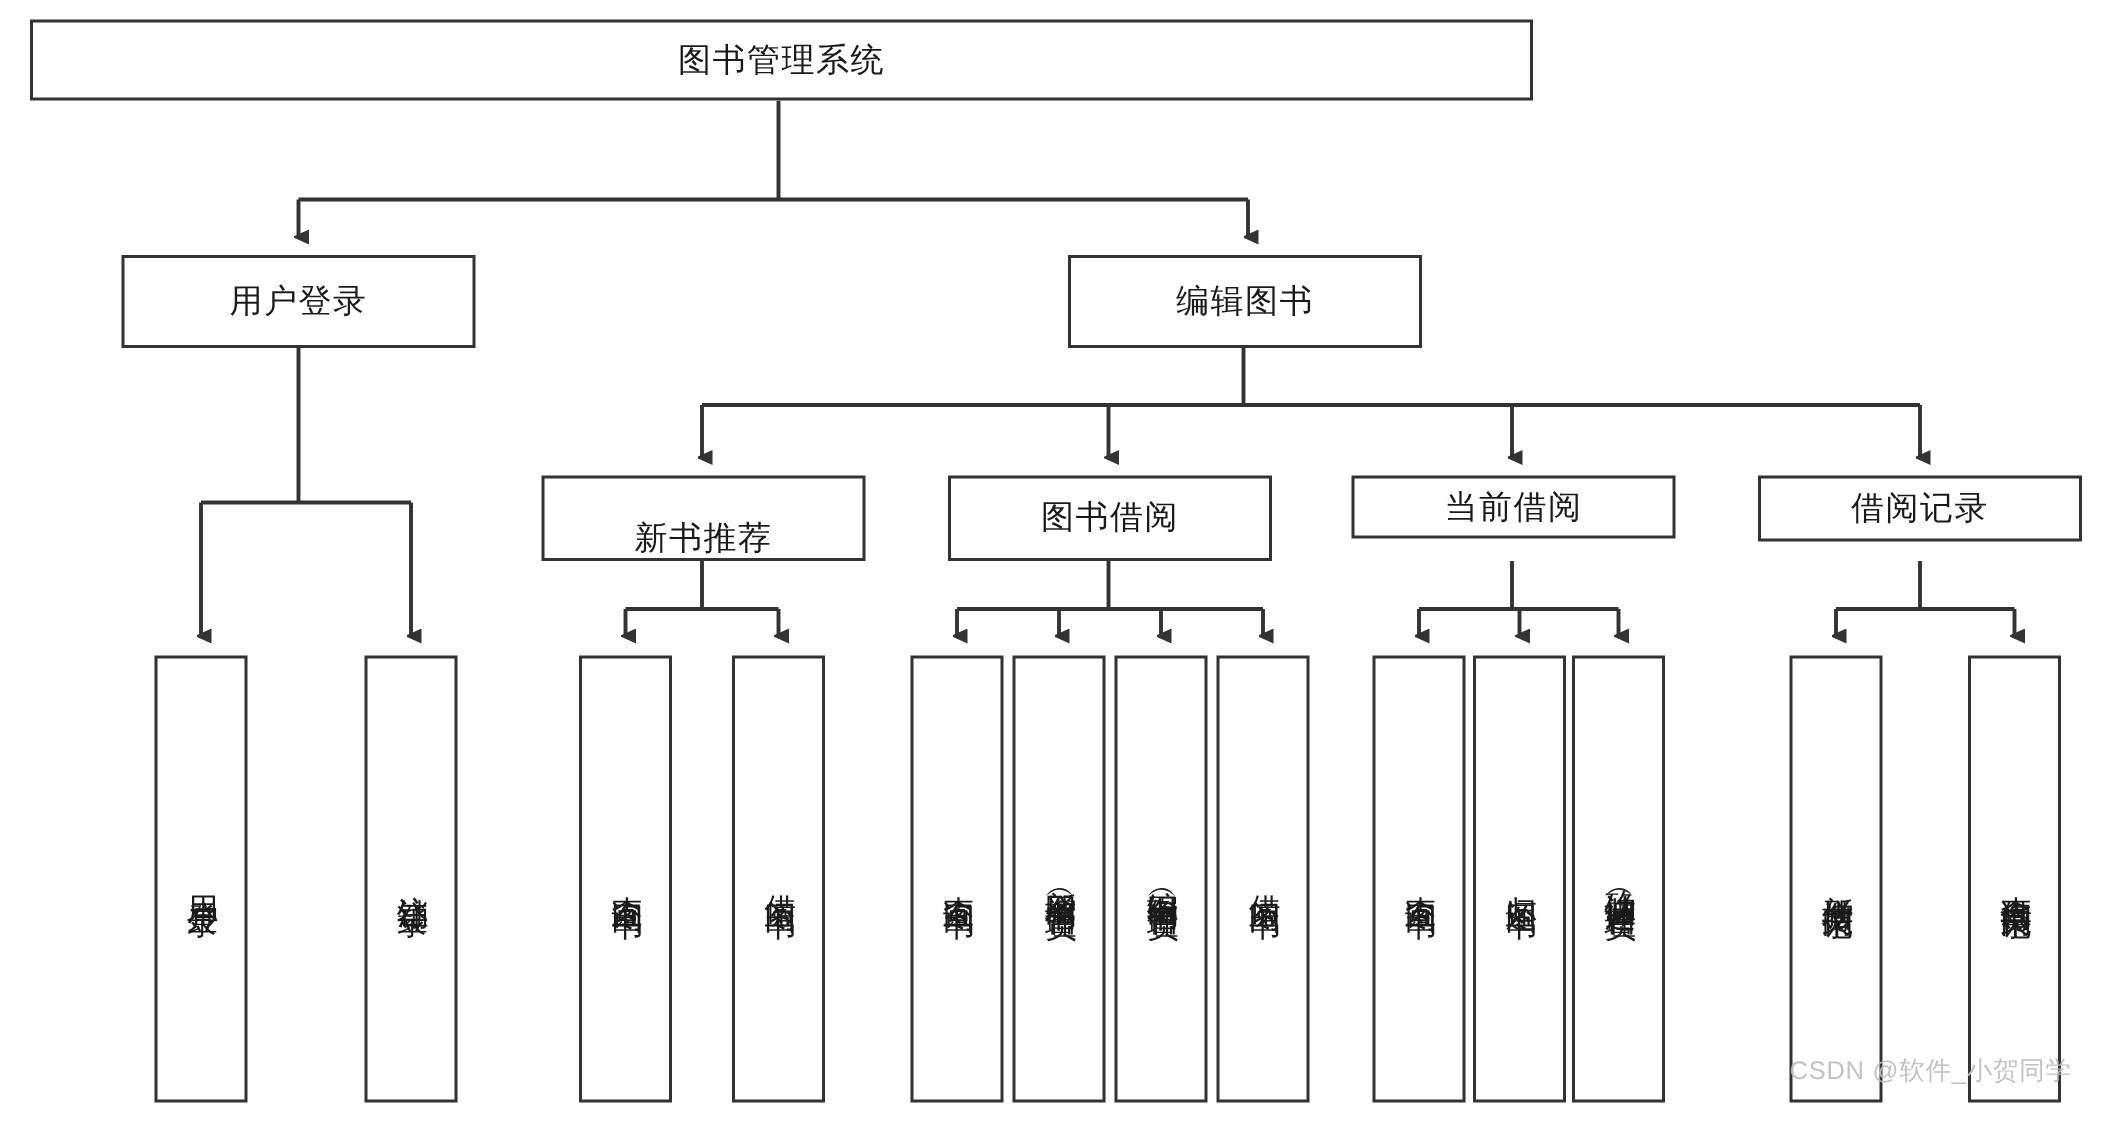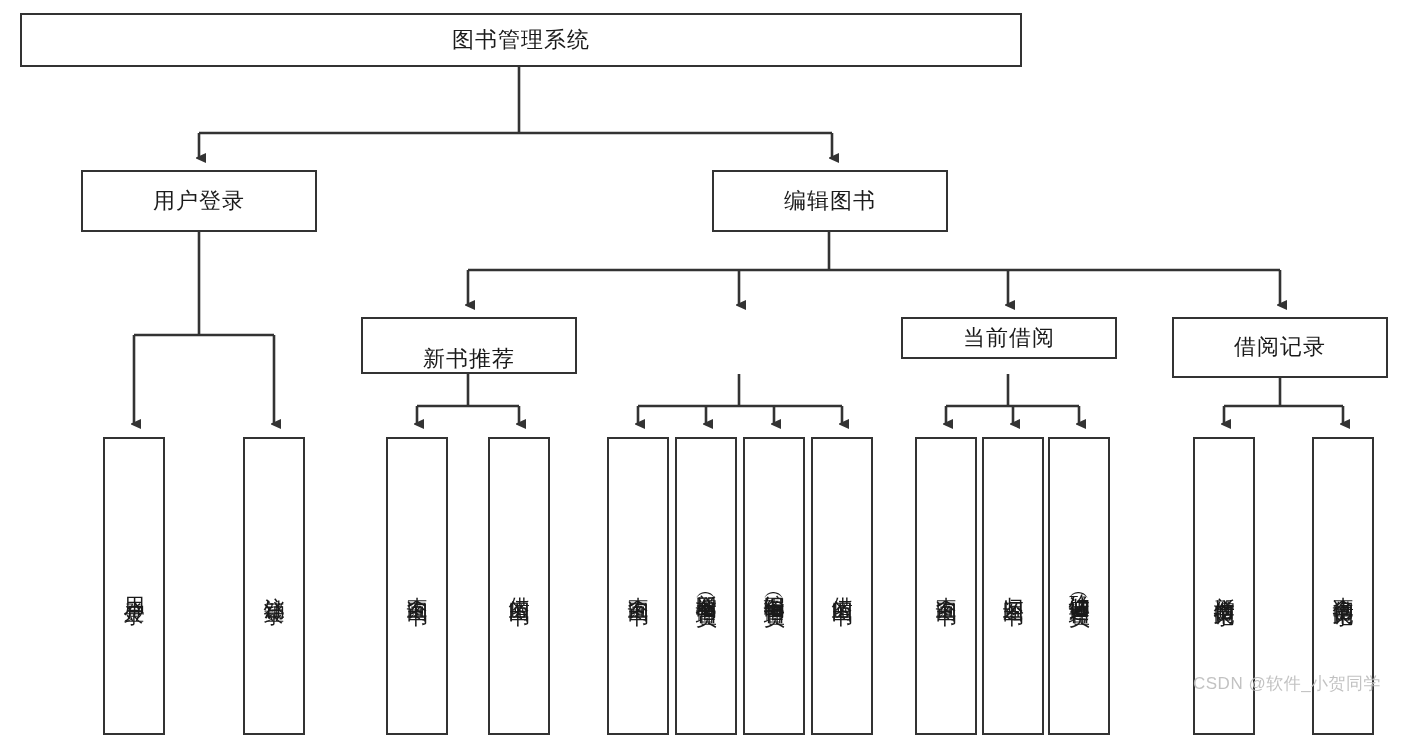--- a/index.html
+++ b/index.html
@@ -125,24 +125,27 @@
   <div class="node horiz" style="left:81px; top:170px; width:236px; height:62px;">
     <span>用户登录</span>
   </div>
   <div class="node horiz" style="left:712px; top:170px; width:236px; height:62px;">
     <span>编辑图书</span>
   </div>
 
   <div class="node horiz" style="left:361px; top:317px; width:216px; height:57px;align-items:flex-end;">
     <span>新书推荐</span>
   </div>
+  <div class="node horiz" style="left:632px; top:317px; width:216px; height:57px;">
+    <span>图书借阅</span>
+  </div>
   <div class="node horiz" style="left:901px; top:317px; width:216px; height:42px;">
     <span>当前借阅</span>
   </div>
-  <div class="node horiz" style="left:1172px; top:317px; width:216px; height:61px;">
+  <div class="node horiz" style="left:1172px; top:317px; width:216px; height:44px;">
     <span>借阅记录</span>
   </div>
 
   <div class="node vert" style="left:103px; top:437px; width:62px; height:298px;">
     <span>用户登录</span>
   </div>
   <div class="node vert" style="left:243px; top:437px; width:62px; height:298px;">
     <span>注销登录</span>
   </div>
 
@@ -176,15 +179,15 @@
     <span>确认归还（管理员）</span>
   </div>
 
   <div class="node vert long" style="left:1193px; top:437px; width:62px; height:298px;">
     <span>新增借阅记录</span>
   </div>
   <div class="node vert long" style="left:1312px; top:437px; width:62px; height:298px;">
     <span>查询借阅记录</span>
   </div>
 
-  <div class="watermark" style="left:1193px; top:672px;">CSDN @软件_小贺同学</div>
+  <div class="watermark" style="left:1193px; top:702px;">CSDN @软件_小贺同学</div>
 
 </div>
 
 </body></html>

